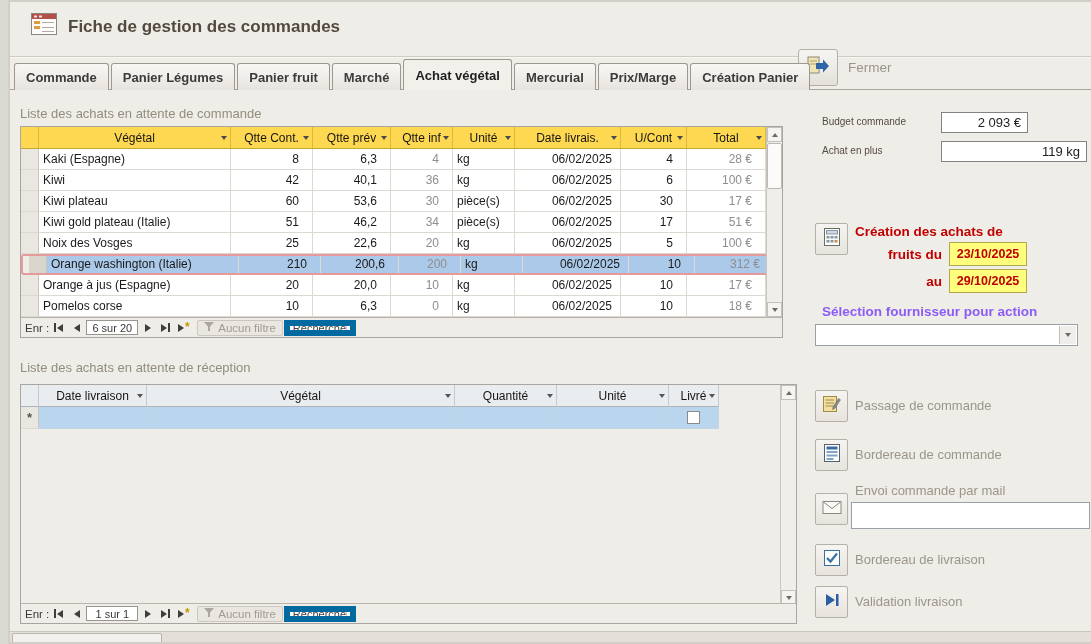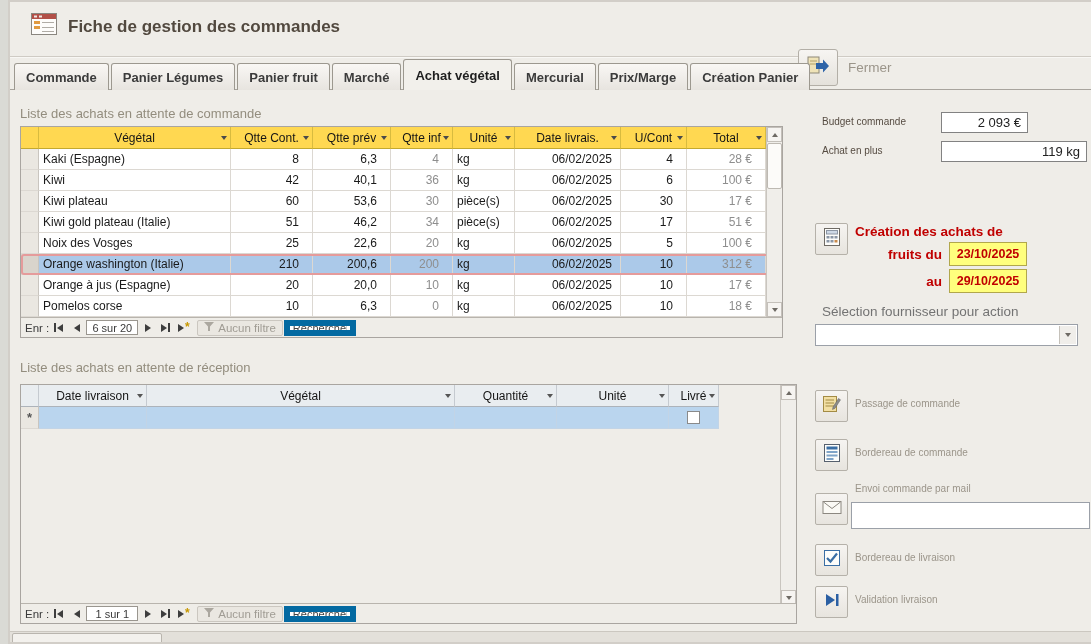--- a/index.html
+++ b/index.html
@@ -44,21 +44,21 @@
     border-left:3.5px solid transparent; border-right:3.5px solid transparent; border-top:4px solid #4A4A4A; }
   .selcol { width:18px; flex:0 0 18px; background:#EAE7E1; border-right:1px solid #C9C5BF; border-bottom:1px solid #DCD8D2; }
   .thead .selcol { background:#FFD851; border-right:1px solid #D8BB3F; border-bottom:1px solid #C3A92F; }
   .td { height:21px; display:flex; align-items:center; padding:0 4px; background:#fff;
     border-right:1px solid #DCD8D2; border-bottom:1px solid #DCD8D2; font-size:12px; color:#1A1A1A;
     white-space:nowrap; overflow:hidden; }
   .num { justify-content:flex-end; padding-right:13px; }
   .datec { justify-content:flex-end; padding-right:8px; }
   .dim { color:#8E8E8E; }
   .trow { display:flex; }
-  .trow.sel { outline:2px solid #E59B9B; outline-offset:-2px; border-radius:3px; }
+  .trow.sel { outline:2px solid #E59B9B; outline-offset:-2px; border-radius:3px;justify-content:center; }
   .trow.sel .td { background:#ABC9E9; }
   .trow.sel .selcol { background:#D9D4CC; }
   
   .w-veg{width:192px;flex:0 0 192px}.w-qc{width:82px;flex:0 0 82px}.w-qp{width:78px;flex:0 0 78px}
   .w-qi{width:62px;flex:0 0 62px}.w-un{width:62px;flex:0 0 62px}.w-dl{width:106px;flex:0 0 106px}
   .w-uc{width:66px;flex:0 0 66px}.w-to{width:79px;flex:0 0 79px}
   
   .vsb { position:absolute; right:0; top:0; width:16px; background:#F0EEEA; border-left:1px solid #C9C5BF; }
   .vsb .sbtn { position:absolute; left:0; width:15px; height:15px; background:#F6F4F1; border:1px solid #C4C0BA;
     display:flex; align-items:center; justify-content:center; }
@@ -97,25 +97,25 @@
   .valbox { position:absolute; height:21px; background:#fff; border:1px solid #828282;
     display:flex; align-items:center; justify-content:flex-end; padding-right:6px; font-size:13px; color:#222; }
   .icon-btn { position:absolute; width:33px; height:32px; background:linear-gradient(#F6F4F1,#E7E4DE);
     border:1px solid #B5B1A9; border-radius:2px; display:flex; align-items:center; justify-content:center; }
   .red-block { position:absolute; left:845px; top:222px; width:172px; display:flex; flex-direction:column; gap:3px; }
   .red-line1 { font-size:13.5px; font-weight:bold; color:#C00000; }
   .red-row { display:flex; align-items:center; justify-content:flex-end; gap:7px; }
   .red-prefix { font-size:13.5px; font-weight:bold; color:#C00000; }
   .datebox { width:78px; height:24px; background:#FFFF7D; border:1px solid #B1A74C;
     display:flex; align-items:center; justify-content:center; font-size:12.5px; font-weight:bold; color:#C00000; }
-  .supplier-label { position:absolute; left:812px; top:302px; font-size:13.5px; color:#737373; }
+  .supplier-label { position:absolute; left:812px; top:302px; font-size:13.5px; color:#8b5cf6;font-weight:bold; }
   .combo { position:absolute; left:805px; top:322px; width:263px; height:22px; background:#fff; border:1px solid #9BA0A8; }
   .combo .drop { position:absolute; right:1px; top:1px; width:17px; height:18px; background:#F0EEEA; border-left:1px solid #C5C1BA;
     display:flex; align-items:center; justify-content:center; }
-  .act-label { position:absolute; left:845px; font-size:10px; color:#9B958A; white-space:nowrap; }
+  .act-label { position:absolute; left:845px; font-size:13px; color:#9B958A; white-space:nowrap; }
   .mail-input { position:absolute; left:841px; top:500px; width:239px; height:27px; background:#fff; border:1px solid #9BA0A8;
     font-size:13px; padding:0 4px; font-family:"Liberation Sans",sans-serif; }
   
   .hscroll { position:absolute; left:0; top:629px; width:1091px; height:15px; background:#E3E0DA; border-top:1px solid #CBC7C0; }
   .hthumb { position:absolute; left:2px; top:1px; width:150px; height:12px; background:#F3F1ED; border:1px solid #B9B5AE; border-radius:2px; }
   .vstrip { position:absolute; left:1084px; top:88px; width:7px; height:541px; background:#E3E0DA; }
 </style>
 </head>
 <body>
 

